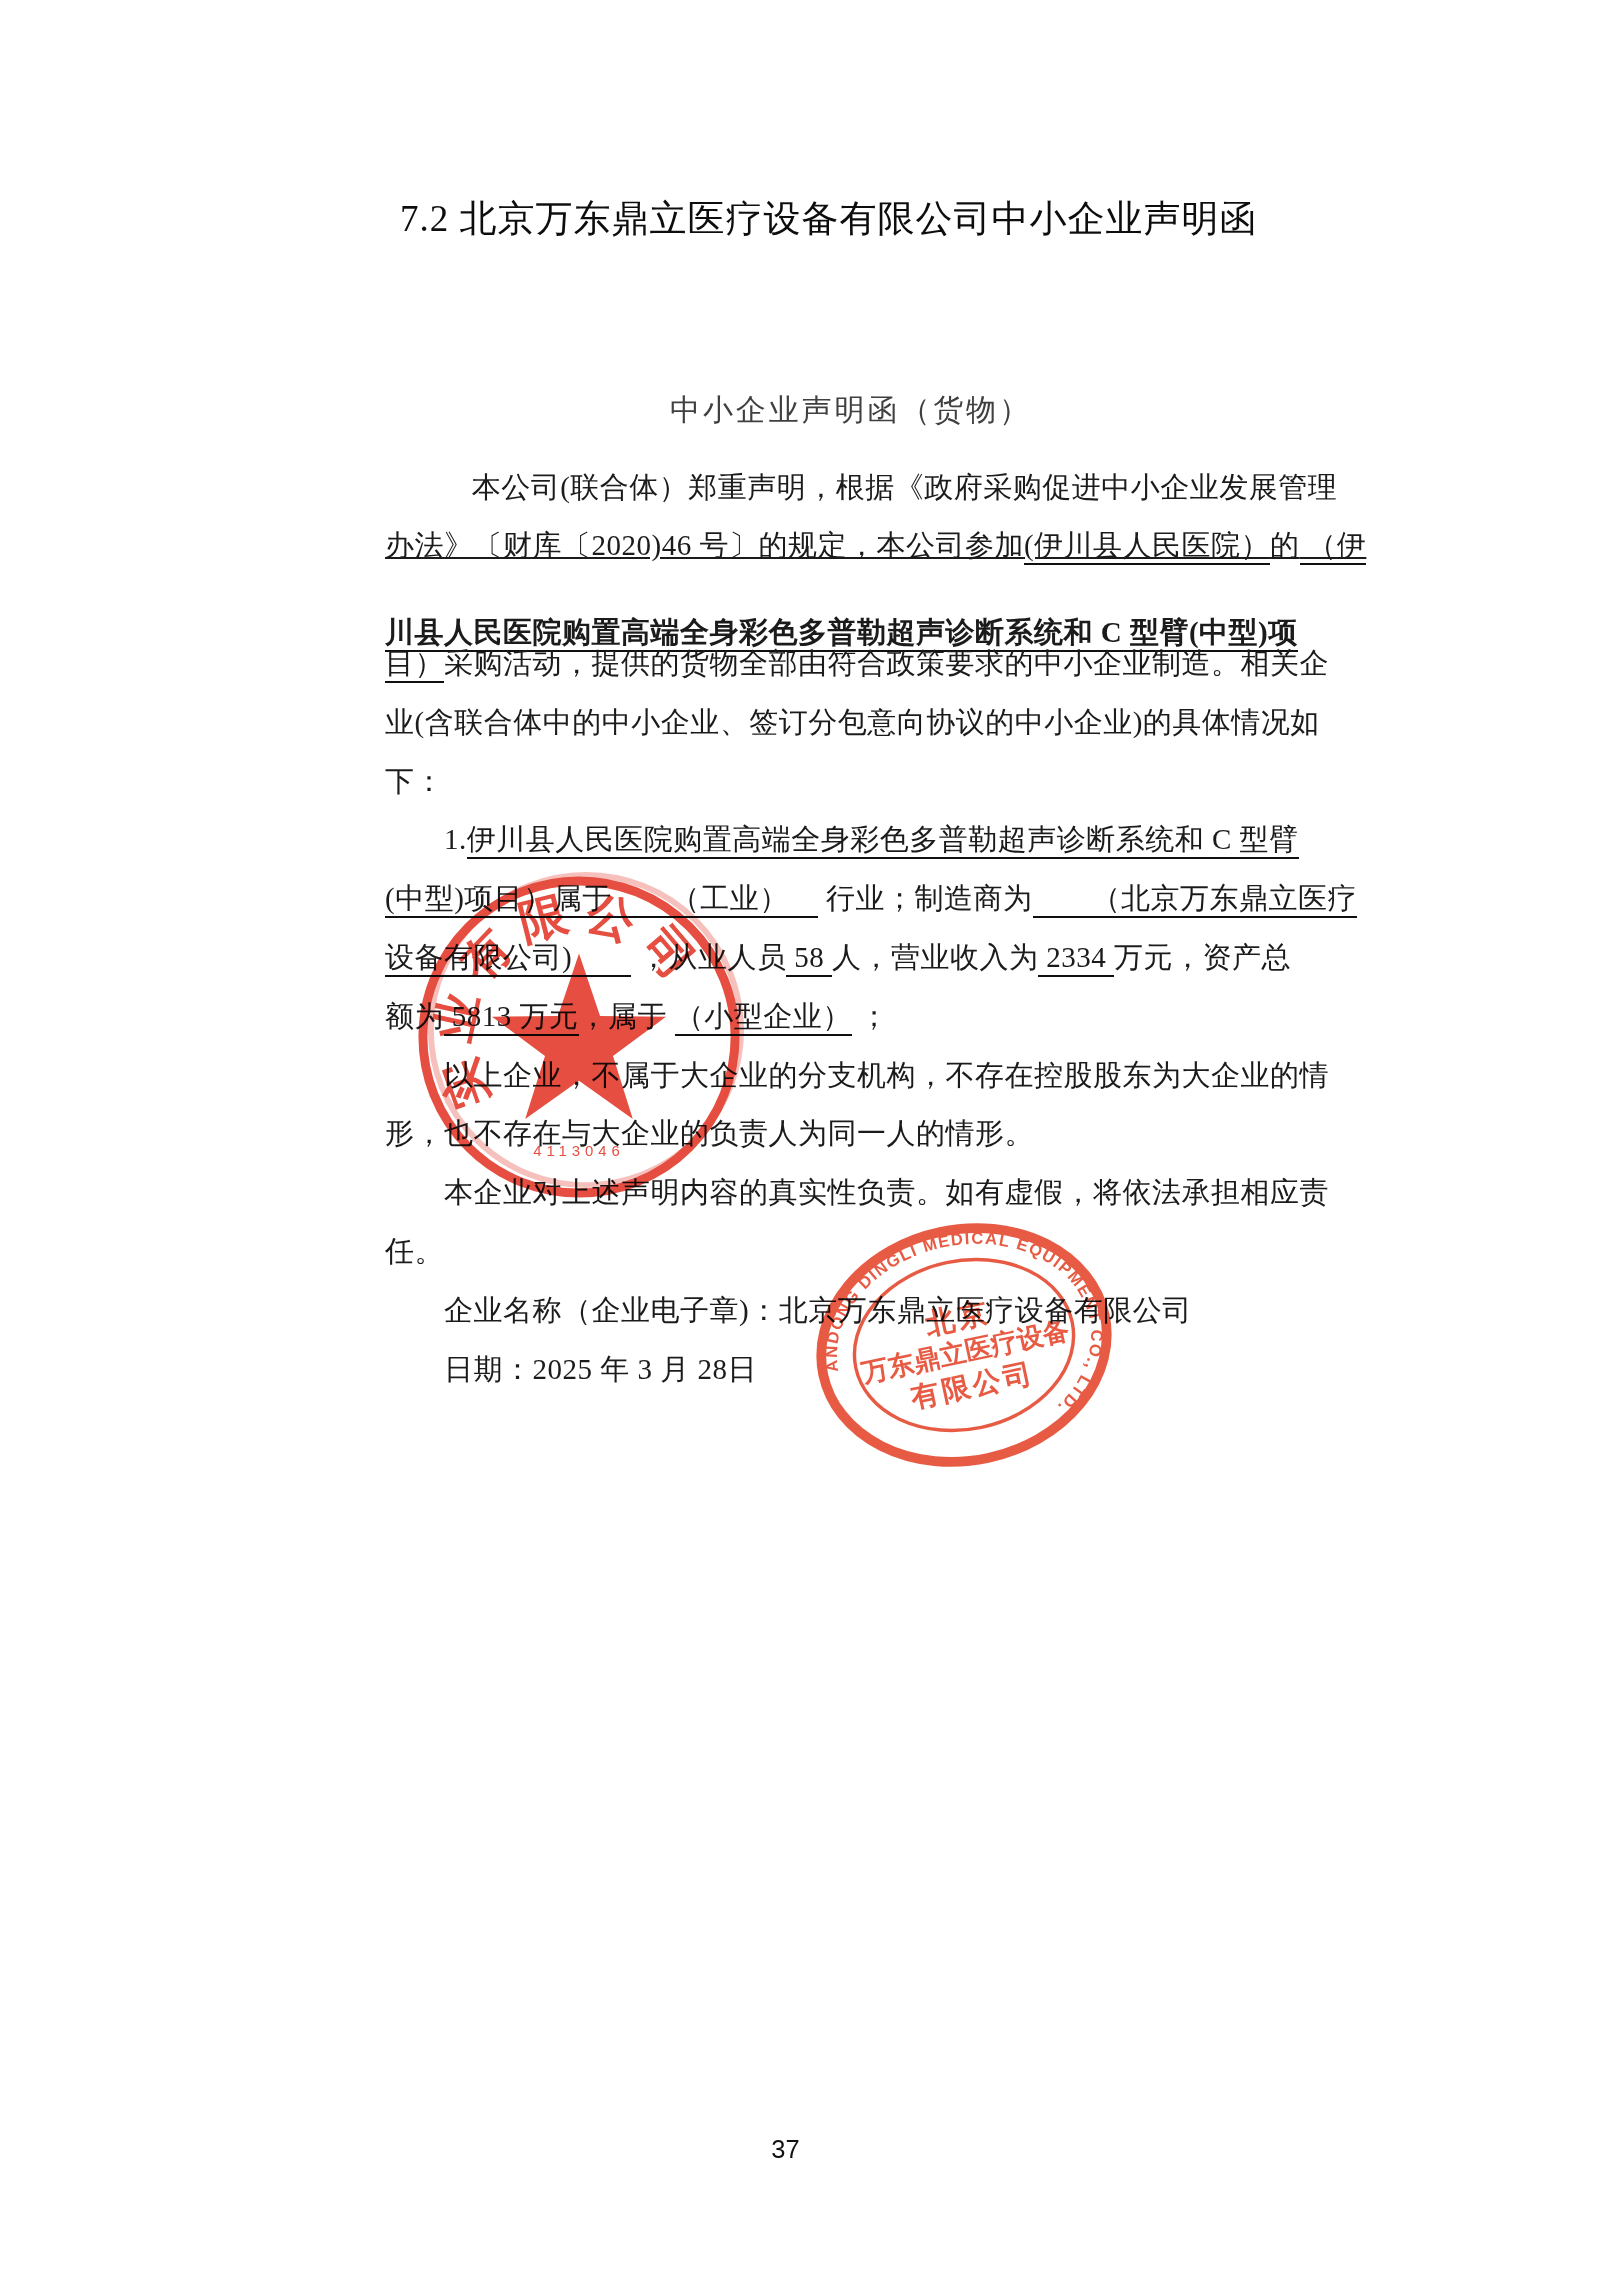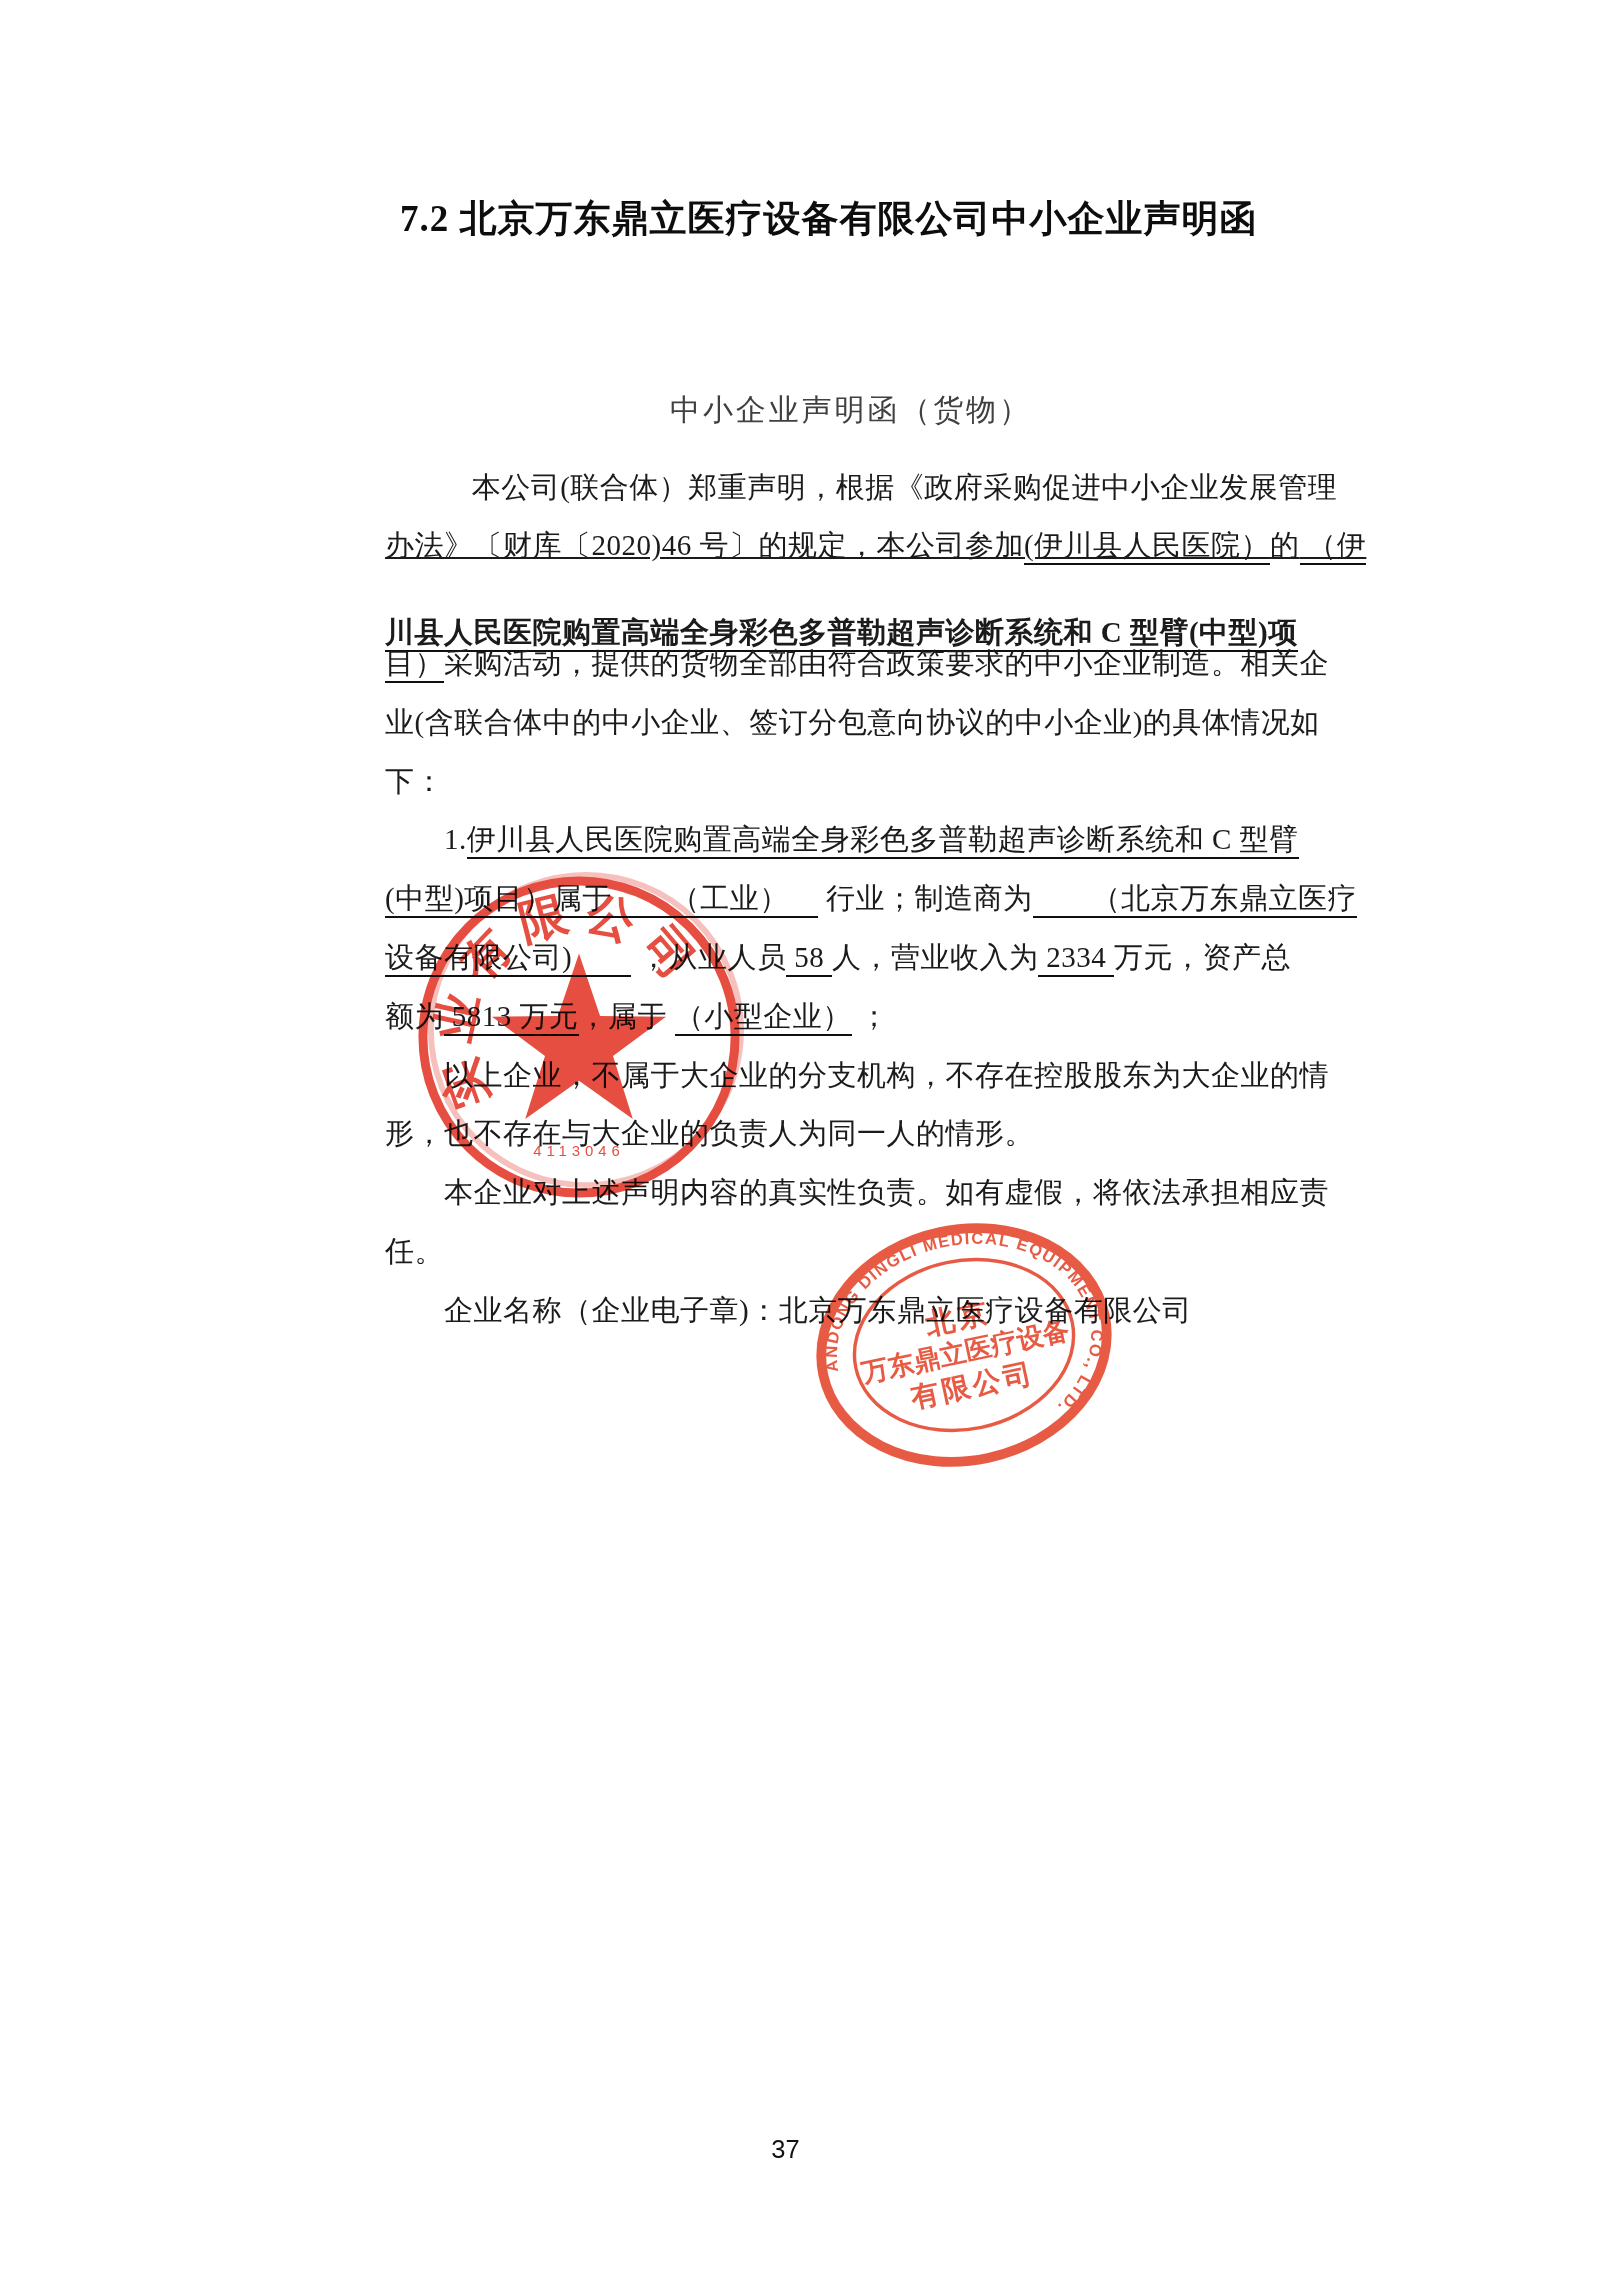--- a/index.html
+++ b/index.html
@@ -3,21 +3,21 @@
 <meta charset="utf-8">
 <style>
   html,body{margin:0;padding:0;background:#ffffff;}
   body{
     width:1621px;height:2293px;position:relative;overflow:hidden;
     font-family:"Liberation Serif","DejaVu Serif",serif;color:#161616;
   }
   .page{position:absolute;inset:0;background:#ffffff;}
   .section-heading{
     position:absolute;left:400px;top:194px;width:980px;
-    font-size:37px;font-weight:bold;letter-spacing:1px;white-space:pre;color:#0d0d0d;
+    font-size:37px;font-weight:normal;letter-spacing:1px;white-space:pre;color:#0d0d0d;
   }
   .doc-title{
     position:absolute;left:670px;top:390px;
     font-size:30px;letter-spacing:2.9px;white-space:pre;color:#404040;text-align:right;
   }
   .doc-body{position:absolute;left:0;top:0;width:1621px;height:1470px;}
   .line{
     position:absolute;left:385px;width:980px;
     font-size:29px;letter-spacing:0.5px;white-space:pre;color:#1b1b1b;
   }
@@ -48,20 +48,21 @@
       <div class="line" style="top: 762px;"><span>下：</span></div>
       <div class="line" style="top: 820px;"><span>　　1.</span><span class="u">伊川县人民医院购置高端全身彩色多普勒超声诊断系统和 C 型臂</span></div>
       <div class="line" style="top: 879px;"><span class="u">(中型)项目）属于</span><span class="u">　　</span><span class="u">（工业）</span><span class="u">　</span><span> 行业；制造商为</span><span class="u">　　</span><span class="u">（北京万东鼎立医疗</span></div>
       <div class="line" style="top: 938px;"><span class="u">设备有限公司)</span><span class="u">　　</span><span> ，从业人员</span><span class="u"> 58 </span><span>人，营业收入为</span><span class="u"> 2334 </span><span>万元，资产总</span></div>
       <div class="line" style="top: 997px;"><span>额为</span><span class="u"> 5813 万元</span><span>，属于 </span><span class="u">（小型企业）</span><span> ；</span></div>
       <div class="line" style="top: 1056px;"><span>　　以上企业，不属于大企业的分支机构，不存在控股股东为大企业的情</span></div>
       <div class="line" style="top: 1114px;"><span>形，也不存在与大企业的负责人为同一人的情形。</span></div>
       <div class="line" style="top: 1173px;"><span>　　本企业对上述声明内容的真实性负责。如有虚假，将依法承担相应责</span></div>
       <div class="line" style="top: 1232px;"><span>任。</span></div>
       <div class="line" style="top: 1291px;"><span>　　企业名称（企业电子章)：北京万东鼎立医疗设备有限公司</span></div>
+      <div class="line" style="top: 1350px;"><span>　　日期：2025 年 3 月 28日</span></div>
     </div>
 
   <svg class="stamp stamp-round" width="338" height="338" viewBox="0 0 340 340">
     <g stroke="#e23a2b" fill="none">
       <circle cx="170" cy="170" r="157" stroke-width="9"></circle>
       <circle cx="177" cy="163" r="156" stroke-width="6" opacity="0.35"></circle>
     </g>
     <polygon fill="#e23a2b" points="170,86 191.2,148.9 257.5,149.6 204.2,189.1 224.1,252.4 170,214 115.9,252.4 135.8,189.1 82.5,149.6 148.8,148.9"></polygon>
     <defs>
       <path id="roundArc" d="M 62 170 A 108 108 0 1 1 278 170"></path>

